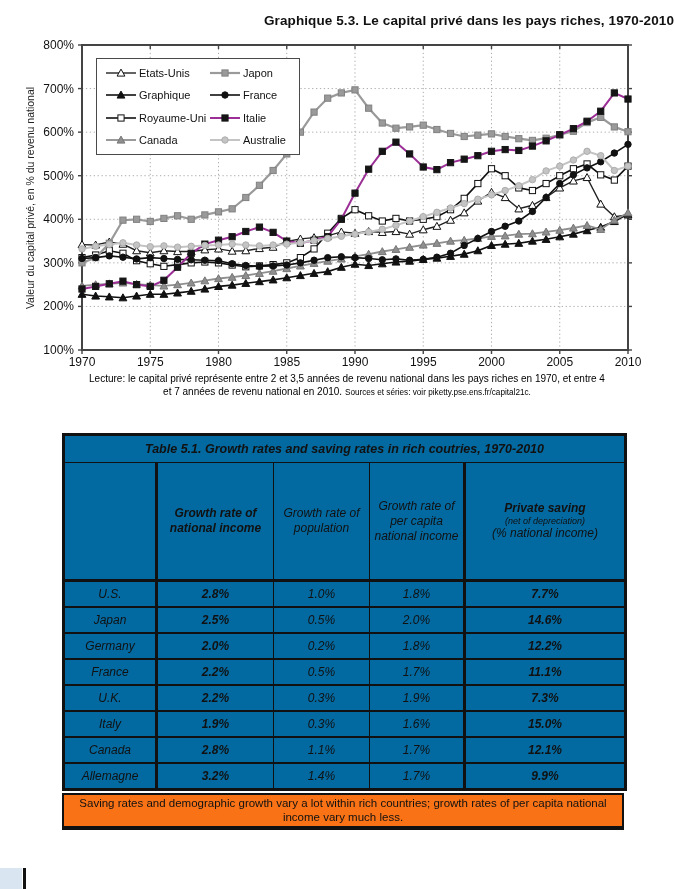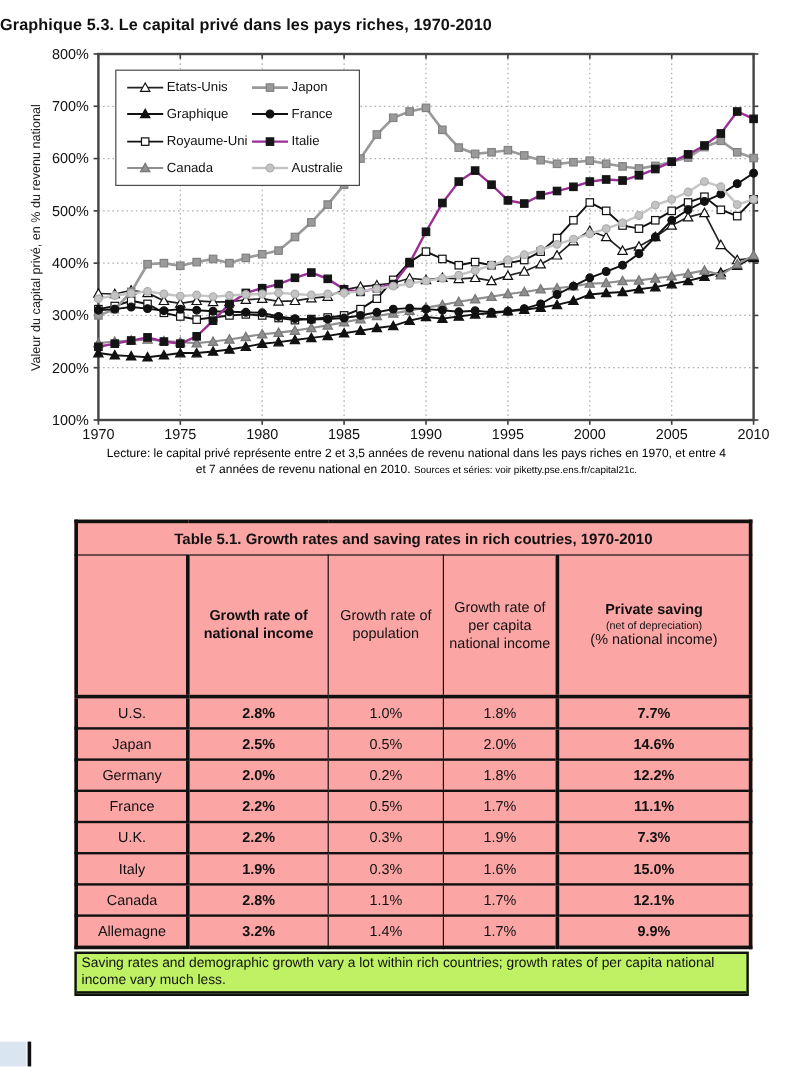--- a/index.html
+++ b/index.html
@@ -1,44 +1,44 @@
 <!DOCTYPE html>
 <html><head>
 <meta charset="utf-8">
 <style>
   html,body{margin:0;padding:0;background:#ffffff;}
   .page{position:relative;width:674px;height:889px;background:#fff;overflow:hidden;
         font-family:"Liberation Sans",sans-serif;color:#111;}
-  .fig-title{position:absolute;left:0;top:13px;width:674px;text-align:left;
+  .fig-title{position:absolute;left:0;top:13px;width:674px;text-align:right;
              font-size:13.5px;font-weight:bold;letter-spacing:0.1px;}
   #chart-svg{position:absolute;left:0;top:0;}
   .ylabel{position:absolute;left:30px;top:198px;transform:translate(-50%,-50%) rotate(-90deg);
           font-size:10.5px;white-space:nowrap;color:#222;}
   .legend{position:absolute;left:96px;top:58px;width:204px;height:97px;box-sizing:border-box;
           border:1.6px solid #4a4a4a;background:#fff;display:grid;
           grid-template-rows:repeat(4,1fr);grid-template-columns:104px 88px;
           grid-auto-flow:column;padding:3px 2px 3px 8px;z-index:3;}
   .lg-item{display:flex;align-items:center;font-size:11px;color:#111;white-space:nowrap;}
   .lg-item svg{flex:0 0 auto;margin-right:2px;}
   .caption{position:absolute;left:64px;top:372px;width:566px;text-align:center;
            font-size:10px;line-height:13px;color:#000;}
   .caption .src{font-size:8.2px;}
   .dtable{position:absolute;left:62px;top:433px;border-collapse:collapse;table-layout:fixed;
-          background:#fca5a5;}
+          background:#0369a1;font-style:italic;}
   .dtable td{border:1.5px solid #111;padding:0 2px;text-align:center;vertical-align:middle;
              font-size:12px;color:#111;}
   .dtable{border:3px solid #111;}
   .title-row td{height:26px;font-weight:bold;font-size:12.5px;border-bottom:1.5px solid #111;}
   .head-row td{height:116px;font-size:12px;line-height:15px;border-bottom:3px solid #111;}
   .dtable tbody td{height:24px;border-top:2px solid #111;border-bottom:2px solid #111;margin-top:19px;}
   .bl3{border-left:3px solid #111 !important;}
   .bold{font-weight:bold;}
   .ps-small{font-size:9px;line-height:10px;text-align:center;}
   .notes{position:absolute;left:62px;top:793px;width:562px;box-sizing:border-box;
-         border:2.5px solid #111;background:#bef264;}
+         border:2.5px solid #111;background:#f97316;text-align:center;}
   .notes-body{padding:1px 4px 2px;font-size:11.5px;line-height:14px;
               border-bottom:2.5px solid #111;}
   .notes-src{padding:1px 4px 2px;font-size:11.5px;line-height:14px;}
   .bluebox{position:absolute;left:0;top:868px;width:22px;height:21px;}
   .vline{position:absolute;left:23px;top:868px;width:3px;height:21px;background:#111;}
 </style>
 </head>
 <body>
 
 <div class="page">

